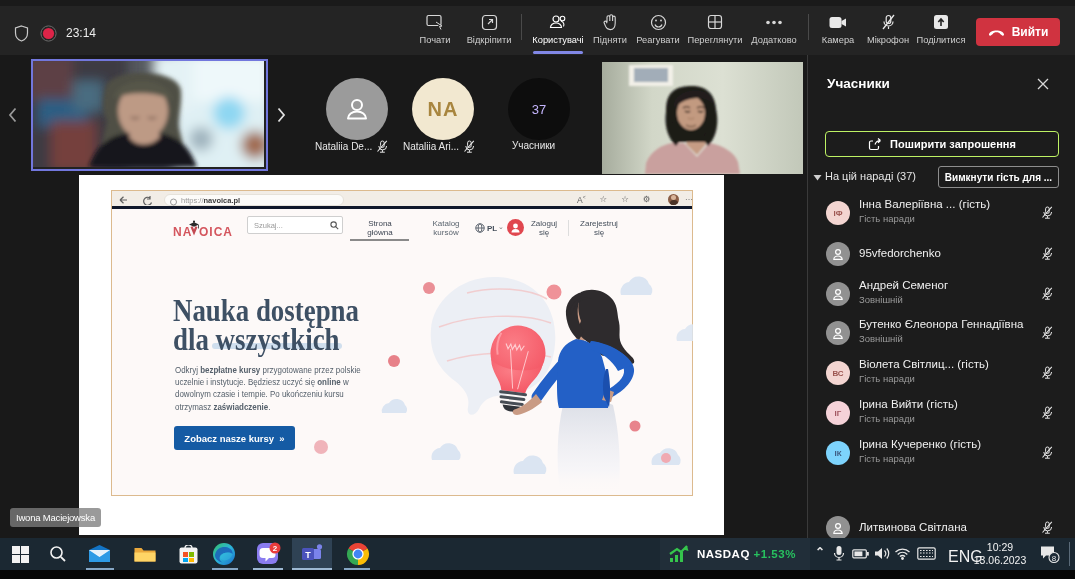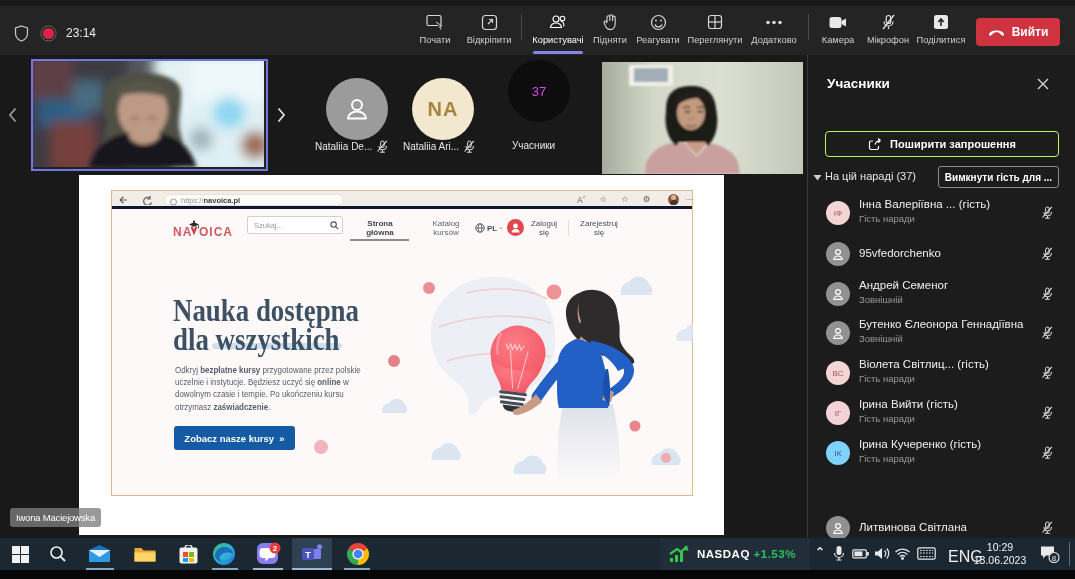--- a/index.html
+++ b/index.html
@@ -40,21 +40,21 @@
      color:#fff; font-size:9.5px; line-height:19px; letter-spacing:-0.2px; }
   
   #panel { left:807px; top:55px; width:268px; height:483px; background:#1c1c1c; border-left:1px solid #3a3a3a; }
   #panel h3 { position:absolute; left:19px; top:21px; font-size:13.5px; color:#fff; }
   #invite { position:absolute; left:17px; top:76px; width:234px; height:26px; border:1px solid #bef264; border-radius:4px;
      color:#fff; font-weight:bold; font-size:11px; display:flex; align-items:center; justify-content:center; gap:8px; }
   #mutebtn { position:absolute; left:130px; top:111px; width:121px; height:22px; border:1px solid #8d8d8d; border-radius:3px;
      color:#fff; font-weight:bold; font-size:10px; display:flex; align-items:center; justify-content:center; }
   .prow { position:absolute; left:0; width:268px; height:40px; }
   .pava { position:absolute; left:18px; top:8px; width:24px; height:24px; border-radius:50%;
-     display:flex; align-items:center; justify-content:center; font-size:8px; font-weight:normal; }
+     display:flex; align-items:center; justify-content:center; font-size:8px; font-weight:bold; }
   .pname { position:absolute; left:51px; top:5px; font-size:11.5px; color:#f0f0f0; white-space:nowrap; }
   .pname.solo { top:13px; }
   .psub { position:absolute; left:51px; top:20px; font-size:9.5px; color:#9a9a9a; }
   .pmic { position:absolute; left:233px; top:13px; }
   
   #taskbar { left:0; top:538px; width:1075px; height:32px; background:#1b2832; }
   #blackstrip { left:0; top:570px; width:1075px; height:9px; background:#060606; }
   .tk { position:absolute; top:0; height:32px; display:flex; align-items:center; justify-content:center; }
   .runline { position:absolute; top:30px; height:2px; background:#86a6c4; }
 </style>
@@ -236,21 +236,21 @@
     <svg width="13" height="13" viewBox="0 0 13 13">
         <use href="#micoff"></use>
       </svg></div>
 
   <div class="avatar" style="left:412px;top:78px;width:62px;height:62px;background:#f2e8d0;color:#a8853e;font-size:20px;font-weight:bold;letter-spacing:1px">NA</div>
   <div class="avlabel" style="left:403px;">Nataliia Ari...
     <svg width="13" height="13" viewBox="0 0 13 13">
         <use href="#micoff"></use>
       </svg></div>
 
-  <div class="avatar" style="left:508px;top:60px;width:62px;height:62px;background:#0d0d0d;color:#d946ef;font-size:13px">37</div>
+  <div class="avatar" style="left:508px;top:78px;width:62px;height:62px;background:#0d0d0d;color:#c4b5fd;font-size:13px">37</div>
   <div class="avlabel" style="left:512px;">Учасники</div>
 
   <div class="abs" id="cam2">
     <svg width="201" height="112" viewBox="0 0 201 112" preserveAspectRatio="none">
       <defs>
         <filter id="b3" x="-20%" y="-20%" width="140%" height="140%">
             <feGaussianBlur stdDeviation="1.2"></feGaussianBlur>
           </filter>
         <linearGradient id="wall" x1="0" y1="0" x2="1" y2="0">
           <stop offset="0" stop-color="#a6ac9d"></stop>
@@ -315,21 +315,21 @@
           <line x1="25.5" y1="5" x2="25.5" y2="8.5" stroke="#2b2b2b" stroke-width="0.8"></line>
         </svg>
 
         <div class="abs" style="left:135px;top:6px;width:96px;height:18px;border:1px solid #cfcfcf;border-radius:2px;background:#fff;">
           <span class="abs" style="left:6px;top:4px;font-size:7.5px;color:#9a9a9a">Szukaj...</span>
           <svg class="abs" style="left:82px;top:4px" width="9" height="9" viewBox="0 0 9 9">
               <circle cx="3.6" cy="3.6" r="2.7" fill="none" stroke="#555" stroke-width="1.1"></circle>
               <line x1="5.7" y1="5.7" x2="8.2" y2="8.2" stroke="#555" stroke-width="1.1"></line>
             </svg>
         </div>
-        <div class="navitem" style="left:240px;width:56px;font-weight:bold;color:#3e4653">Strona<br>główna
+        <div class="navitem" style="left:240px;width:56px;font-weight:normal;color:#3e4653">Strona<br>główna
           <div class="abs" style="left:-2px;top:20px;width:59px;height:1.5px;background:#8a8a8a"></div>
         </div>
         <div class="navitem" style="left:306px;width:56px;">Katalog<br>kursów</div>
         <svg class="abs" style="left:363px;top:13px" width="10" height="10" viewBox="0 0 10 10">
           <circle cx="5" cy="5" r="4.2" fill="none" stroke="#454f5b" stroke-width="0.9"></circle>
           <ellipse cx="5" cy="5" rx="1.9" ry="4.2" fill="none" stroke="#454f5b" stroke-width="0.8"></ellipse>
           <line x1="0.8" y1="5" x2="9.2" y2="5" stroke="#454f5b" stroke-width="0.8"></line>
         </svg>
         <span class="abs" style="left:375px;top:14px;font-size:8px;color:#454f5b;font-weight:bold">PL</span>
         <span class="abs" style="left:386px;top:13px;font-size:7px;color:#777">⌄</span>

